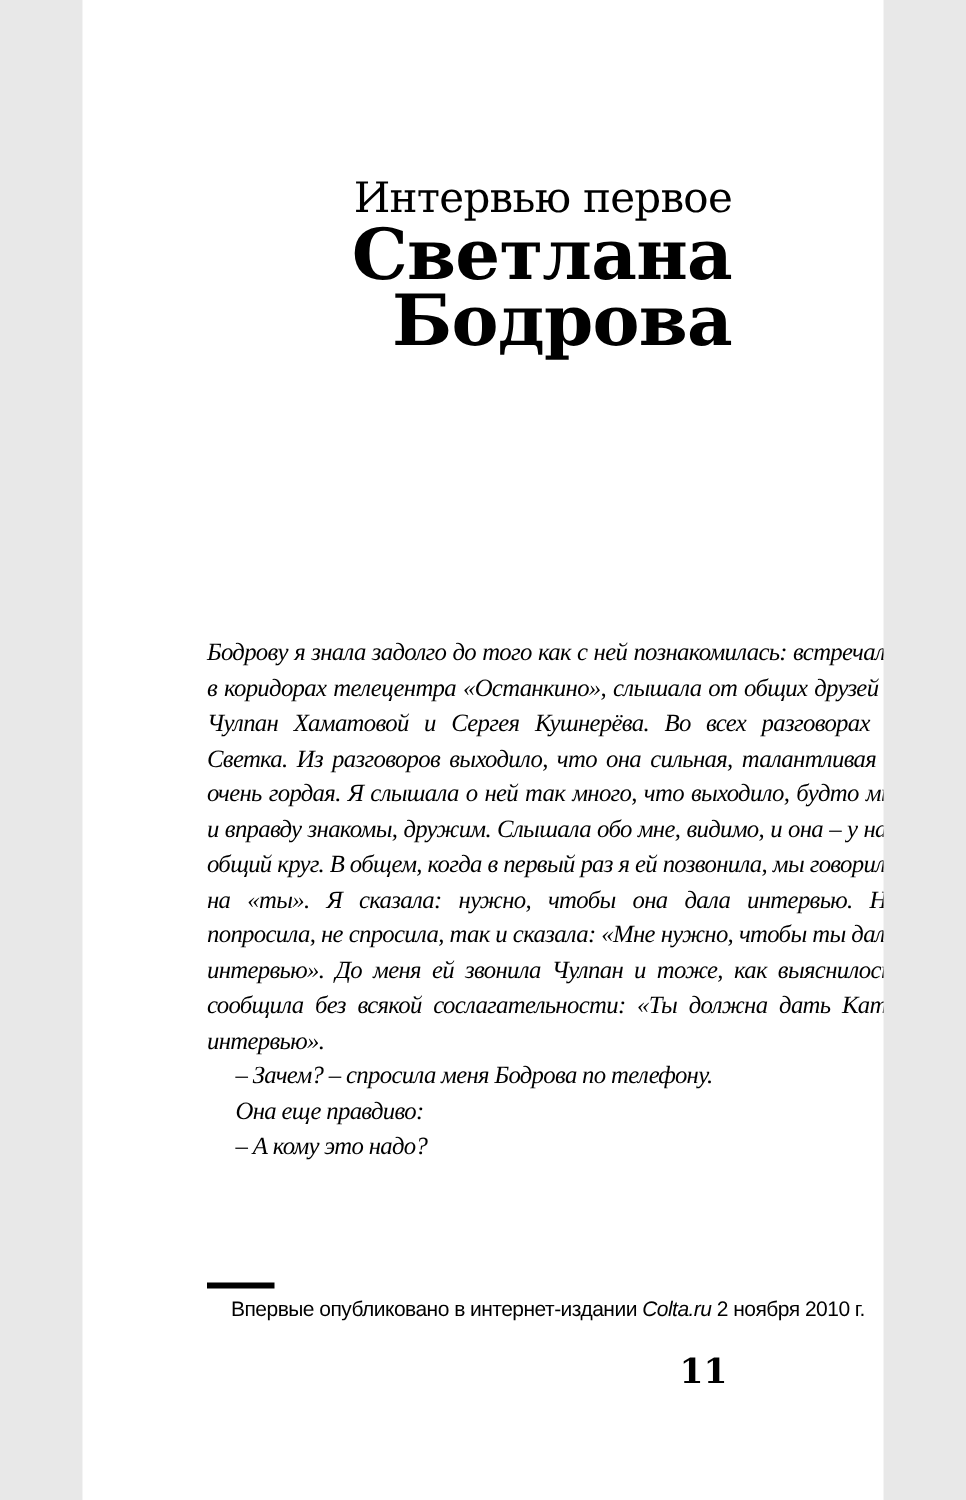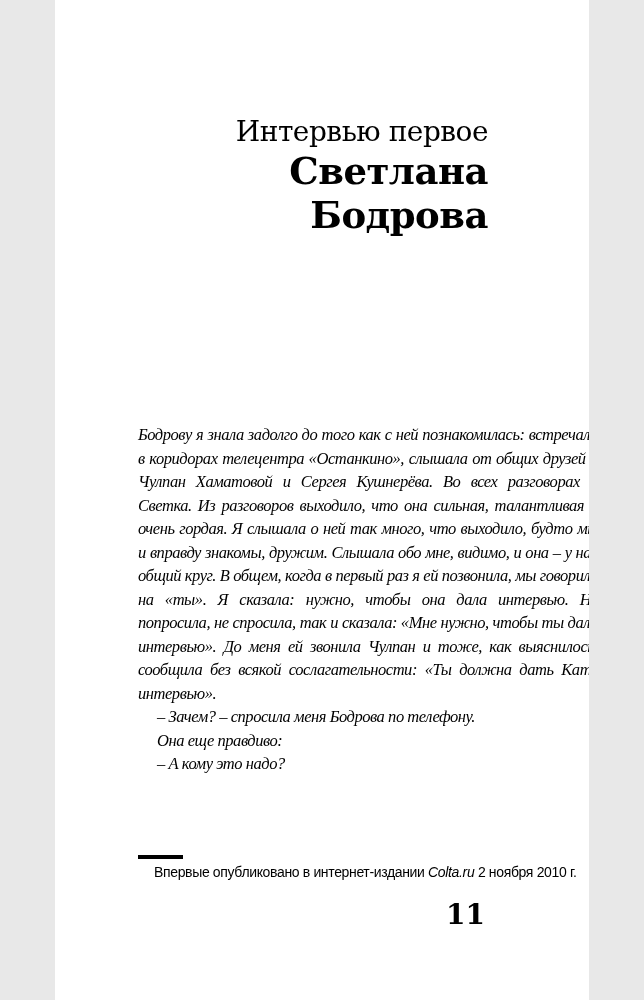--- a/index.html
+++ b/index.html
@@ -23,21 +23,21 @@
     text-align: right;
     font-family: "DejaVu Serif", serif;
   }
   .chapter-kicker {
     font-size: 28px;
     line-height: 35px;
     font-weight: normal;
     letter-spacing: -0.5px;
   }
   .chapter-title {
-    font-size: 37px;
+    font-size: 47px;
     line-height: 44px;
     font-weight: bold;
     letter-spacing: -0.5px;
   }
 
   
   .body-text {
     position: absolute;
     left: 83px;
     top: 423px;
@@ -74,21 +74,21 @@
   }
   .footnote .source { font-style: italic; text-align: center; }
 
   
   .page-number {
     position: absolute;
     top: 902px;
     right: 104px;
     font-family: "DejaVu Serif", serif;
     font-weight: bold;
-    font-size: 28px;
+    font-size: 23px;
     line-height: 26px;
   }
 </style>
 </head>
 <body>
 
 <div class="page">
 
   <div class="chapter-heading">
     <div class="chapter-kicker">Интервью первое</div>

